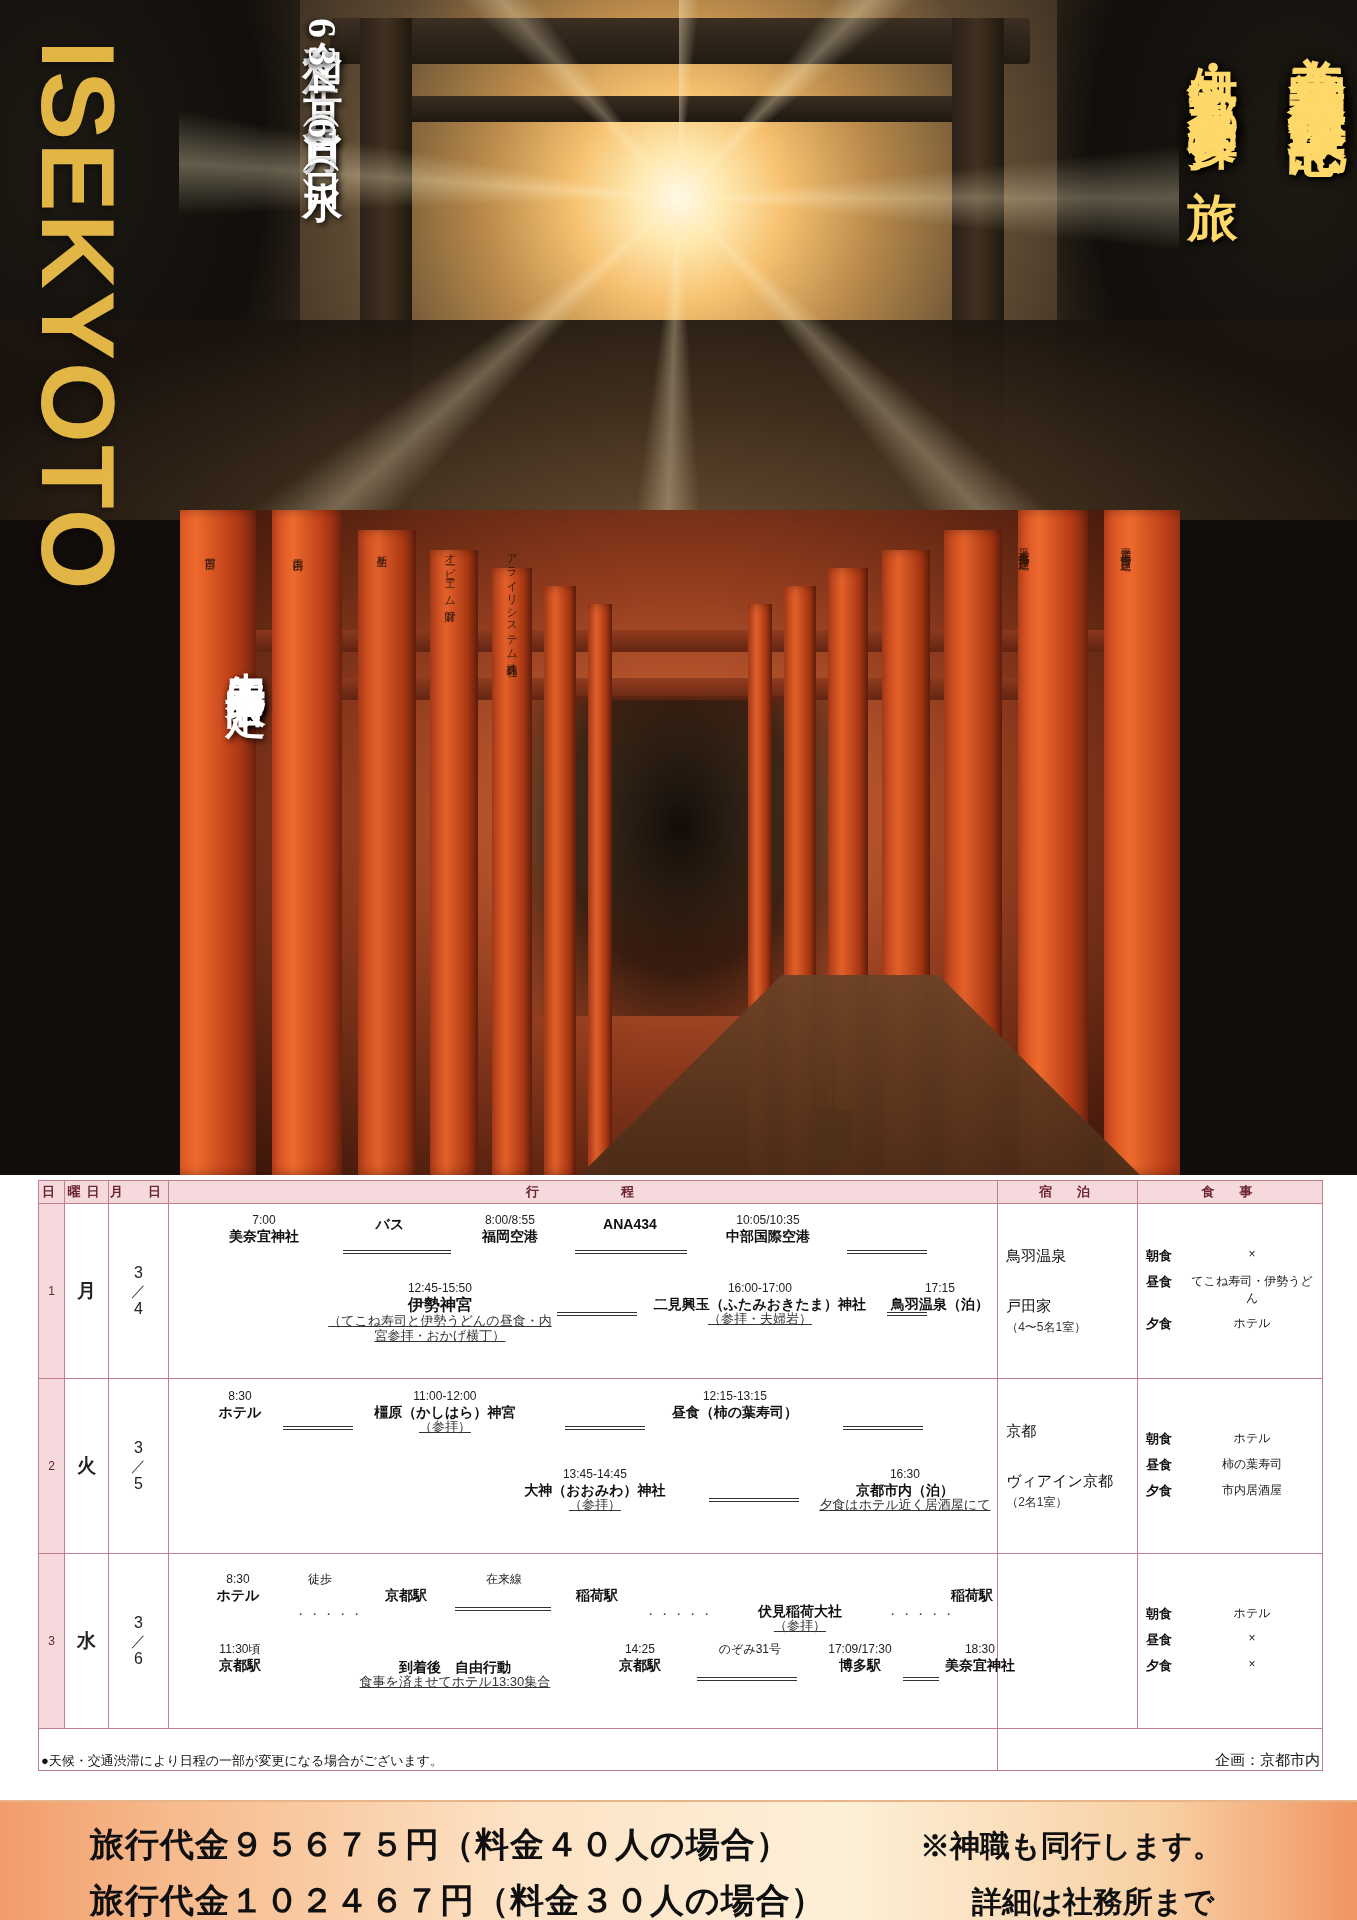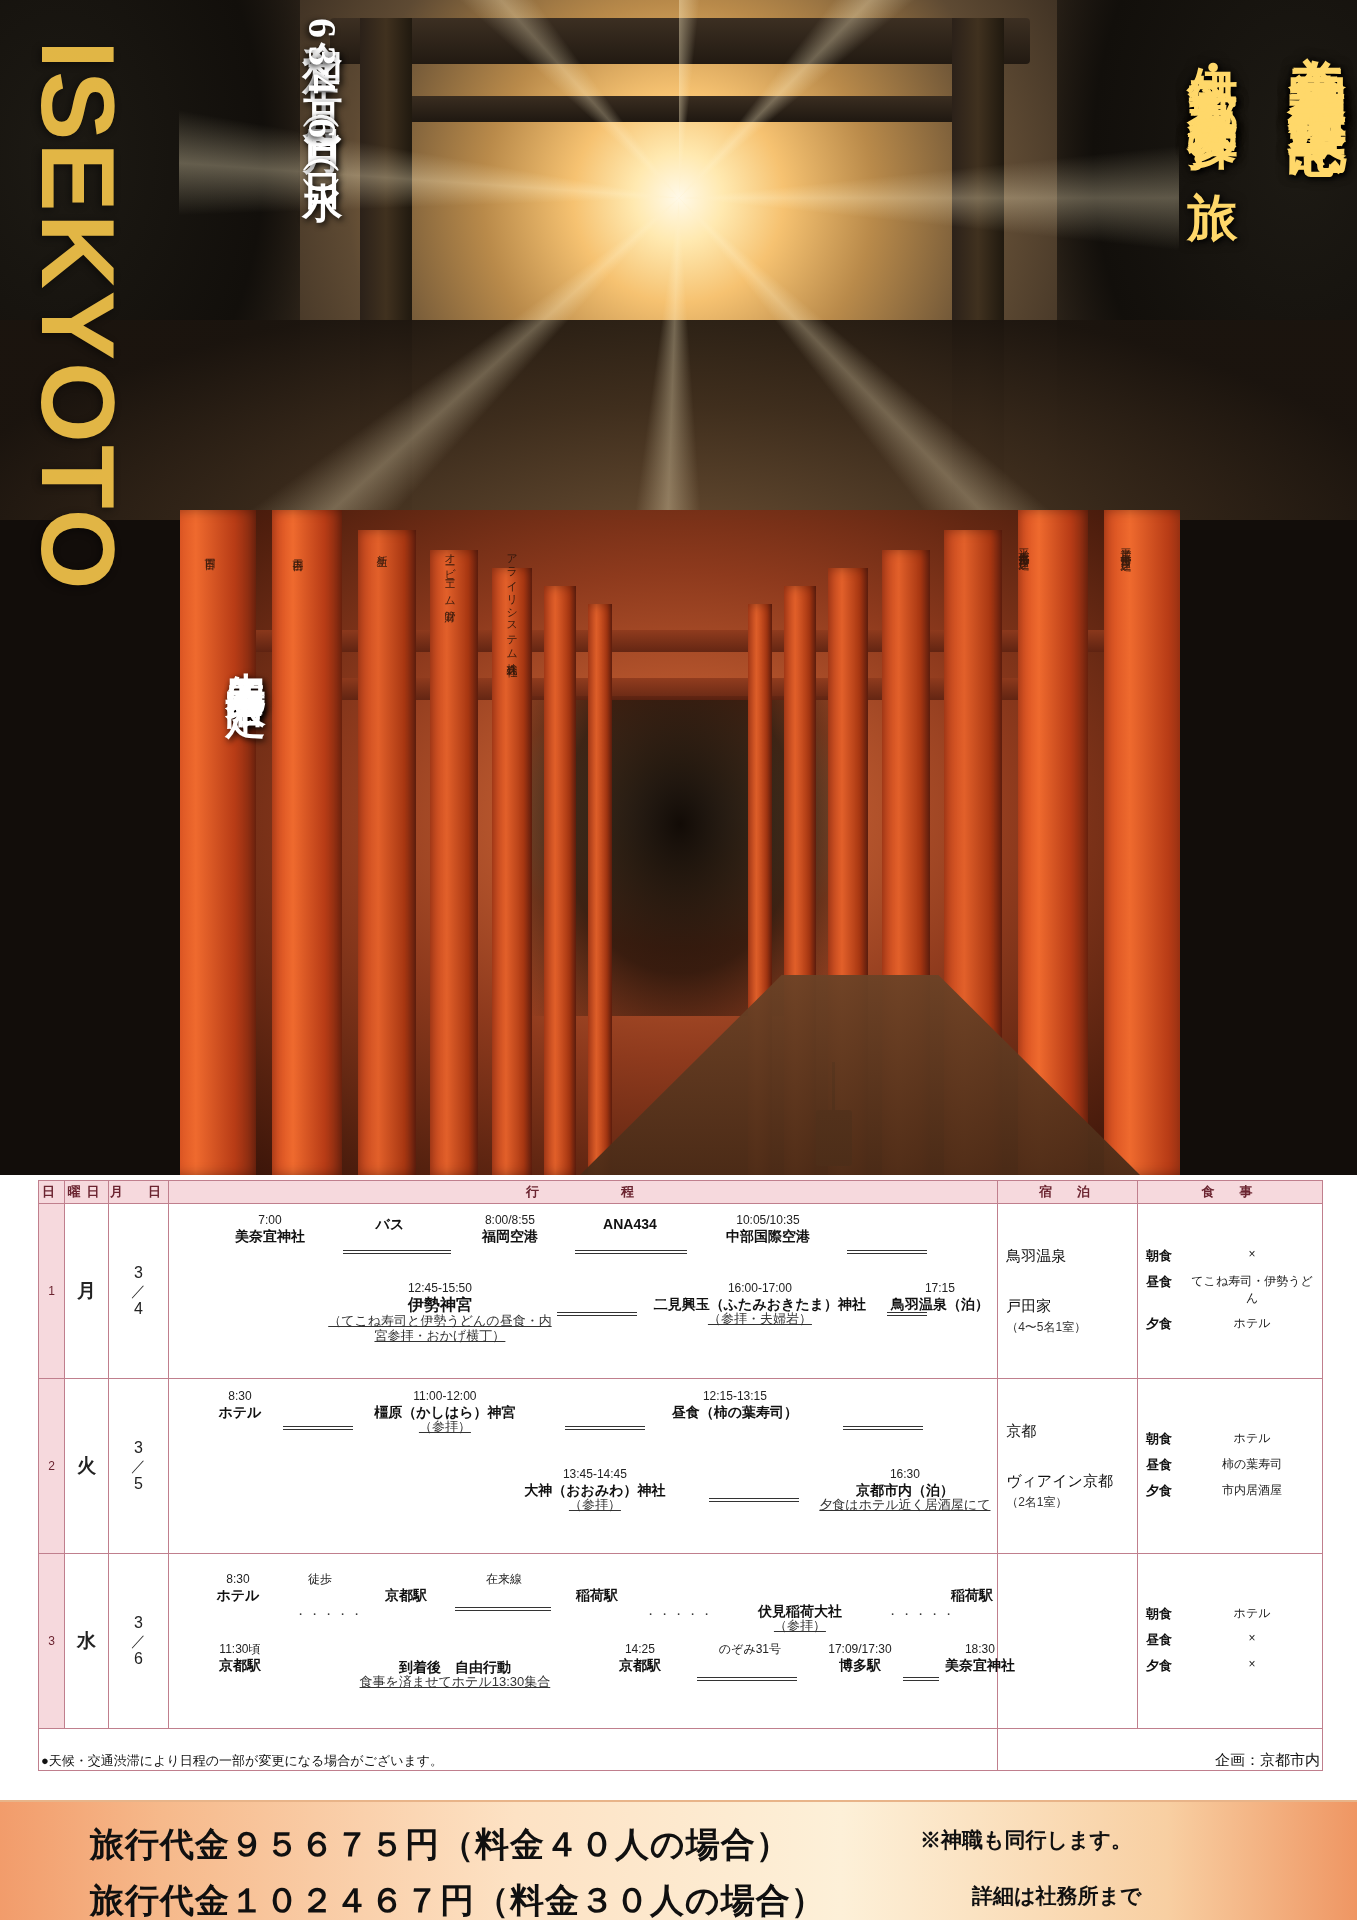--- a/index.html
+++ b/index.html
@@ -239,21 +239,21 @@
     border-top:2px solid #e8b489;
   }
   .price-line {
     position:absolute; left:90px; font-family:"Liberation Serif", serif;
     font-weight:bold; color:#101010; letter-spacing:1px;
   }
   .price-line.l1 { top:20px; font-size:34px; }
   .price-line.l2 { top:76px; font-size:34px; }
   .price-note {
     position:absolute; font-family:"Liberation Serif", serif;
-    font-weight:bold; color:#101010; font-size:21px;
+    font-weight:bold; color:#101010; font-size:30px;
   }
   .price-note.n1 { left:920px; top:24px; }
   .price-note.n2 { left:950px; top:80px;margin-left:22px; }
 </style>
 </head>
 <body>
 
 <div class="hero">
 
   <div class="photo-top">
@@ -333,21 +333,21 @@
       <tr>
         <td class="day">1</td>
         <td class="dow">月</td>
         <td class="date">
           <span>3</span>
           <span class="slash">／</span>
           <span>4</span>
         </td>
         <td class="route">
           <div class="rline" style="height:52px;">
-            <div class="seg" style="left:25px; top:0; width:140px;">
+            <div class="seg" style="left:19px; top:0; width:140px;">
               <span class="t">7:00</span>
               <span class="p">美奈宜神社</span>
             </div>
             <div class="seg" style="left:175px; top:2px; width:80px;">
               <span class="p">バス</span>
             </div>
             <div class="rail" style="left:168px; top:36px; width:108px;"></div>
             <div class="seg" style="left:270px; top:0; width:130px;">
               <span class="t">8:00/8:55</span>
               <span class="p">福岡空港</span>

